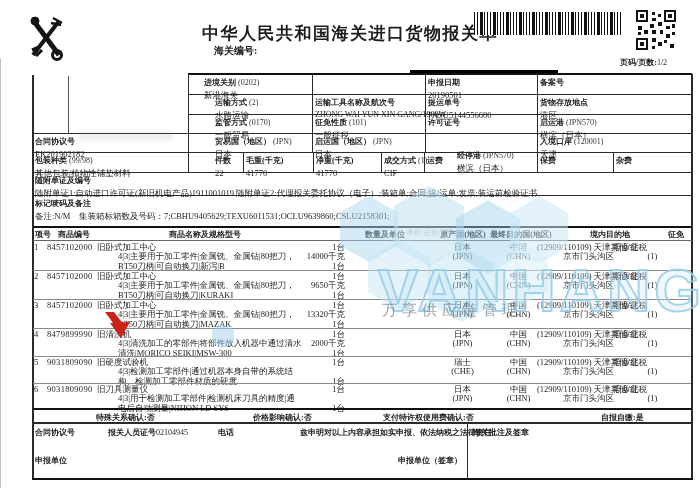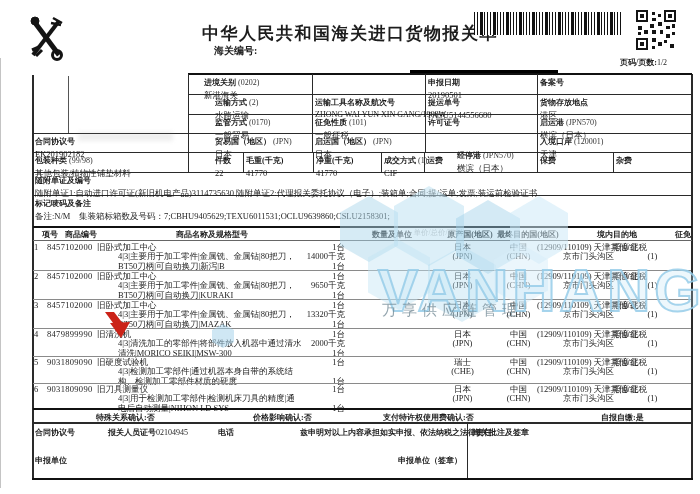--- a/index.html
+++ b/index.html
@@ -8,21 +8,21 @@
   .abs{position:absolute;}
   .lbl{font-weight:bold;font-size:8px;white-space:nowrap;}
   .code{font-weight:normal;color:#333;}
   .val{font-size:8.5px;white-space:nowrap;margin-top:1.5px;}
   .hline{position:absolute;background:#2a2a2a;height:1px;}
   .vline{position:absolute;background:#2a2a2a;width:1px;}
   .thick{height:2px;background:#111;}
   .cell{position:absolute;padding:2px 0 0 3px;box-sizing:border-box;}
   .ind{padding-left:27px;}
   
-  .ghead{position:absolute;font-weight:bold;font-size:8px;white-space:nowrap;padding-left:7px;}
+  .ghead{position:absolute;font-weight:bold;font-size:8px;white-space:nowrap;}
   .grow{position:absolute;left:32px;width:660px;height:28px;font-size:8.5px;line-height:9.4px;}
   .g-no{position:absolute;left:2px;top:1px;}
   .g-code{position:absolute;left:15px;top:1px;letter-spacing:.3px;}
   .g-name{position:absolute;left:65px;top:1px;white-space:nowrap;}
   .g-desc{margin-left:21px;}
   .g-qty{position:absolute;left:255px;top:1px;width:58px;text-align:right;}
   .g-qty div{height:9.4px;}
   .g-origin{position:absolute;left:403px;top:1px;width:55px;text-align:center;}
   .g-dest{position:absolute;left:460px;top:1px;width:53px;text-align:center;}
   .g-destn{position:absolute;left:505px;top:1px;width:103px;white-space:nowrap;}
@@ -203,21 +203,21 @@
   </div>
   <div class="cell" style="left:537px;top:153px;width:76px;">
     <div class="lbl">保费</div>
   </div>
   <div class="cell" style="left:613px;top:153px;width:78px;">
     <div class="lbl">杂费</div>
   </div>
 
   <div class="cell" style="left:32px;top:173px;width:659px;">
     <div class="lbl">随附单证及编号</div>
-    <div class="val" style="font-size:8.5px;">随附单证1:自动进口许可证(新旧机电产品)3114735630 随附单证2:代理报关委托协议（电子）;装箱单;合同;提/运单;发票;装运前检验证书</div>
+    <div class="val" style="font-size:8.5px;">随附单证1:自动进口许可证(新旧机电产品)1911001019 随附单证2:代理报关委托协议（电子）;装箱单;合同;提/运单;发票;装运前检验证书</div>
   </div>
 
   <div class="cell" style="left:32px;top:196px;width:659px;">
     <div class="lbl">标记唛码及备注</div>
     <div class="val" style="font-size:8.5px;">备注:N/M　集装箱标箱数及号码：7;CBHU9405629;TEXU6011531;OCLU9639860;CSLU2158301;</div>
   </div>
 
   <div class="ghead" style="left:35px;top:229px;">项号</div>
   <div class="ghead" style="left:58px;top:229px;">商品编号</div>
   <div class="ghead" style="left:130px;top:229px;width:150px;text-align:center;">商品名称及规格型号</div>

